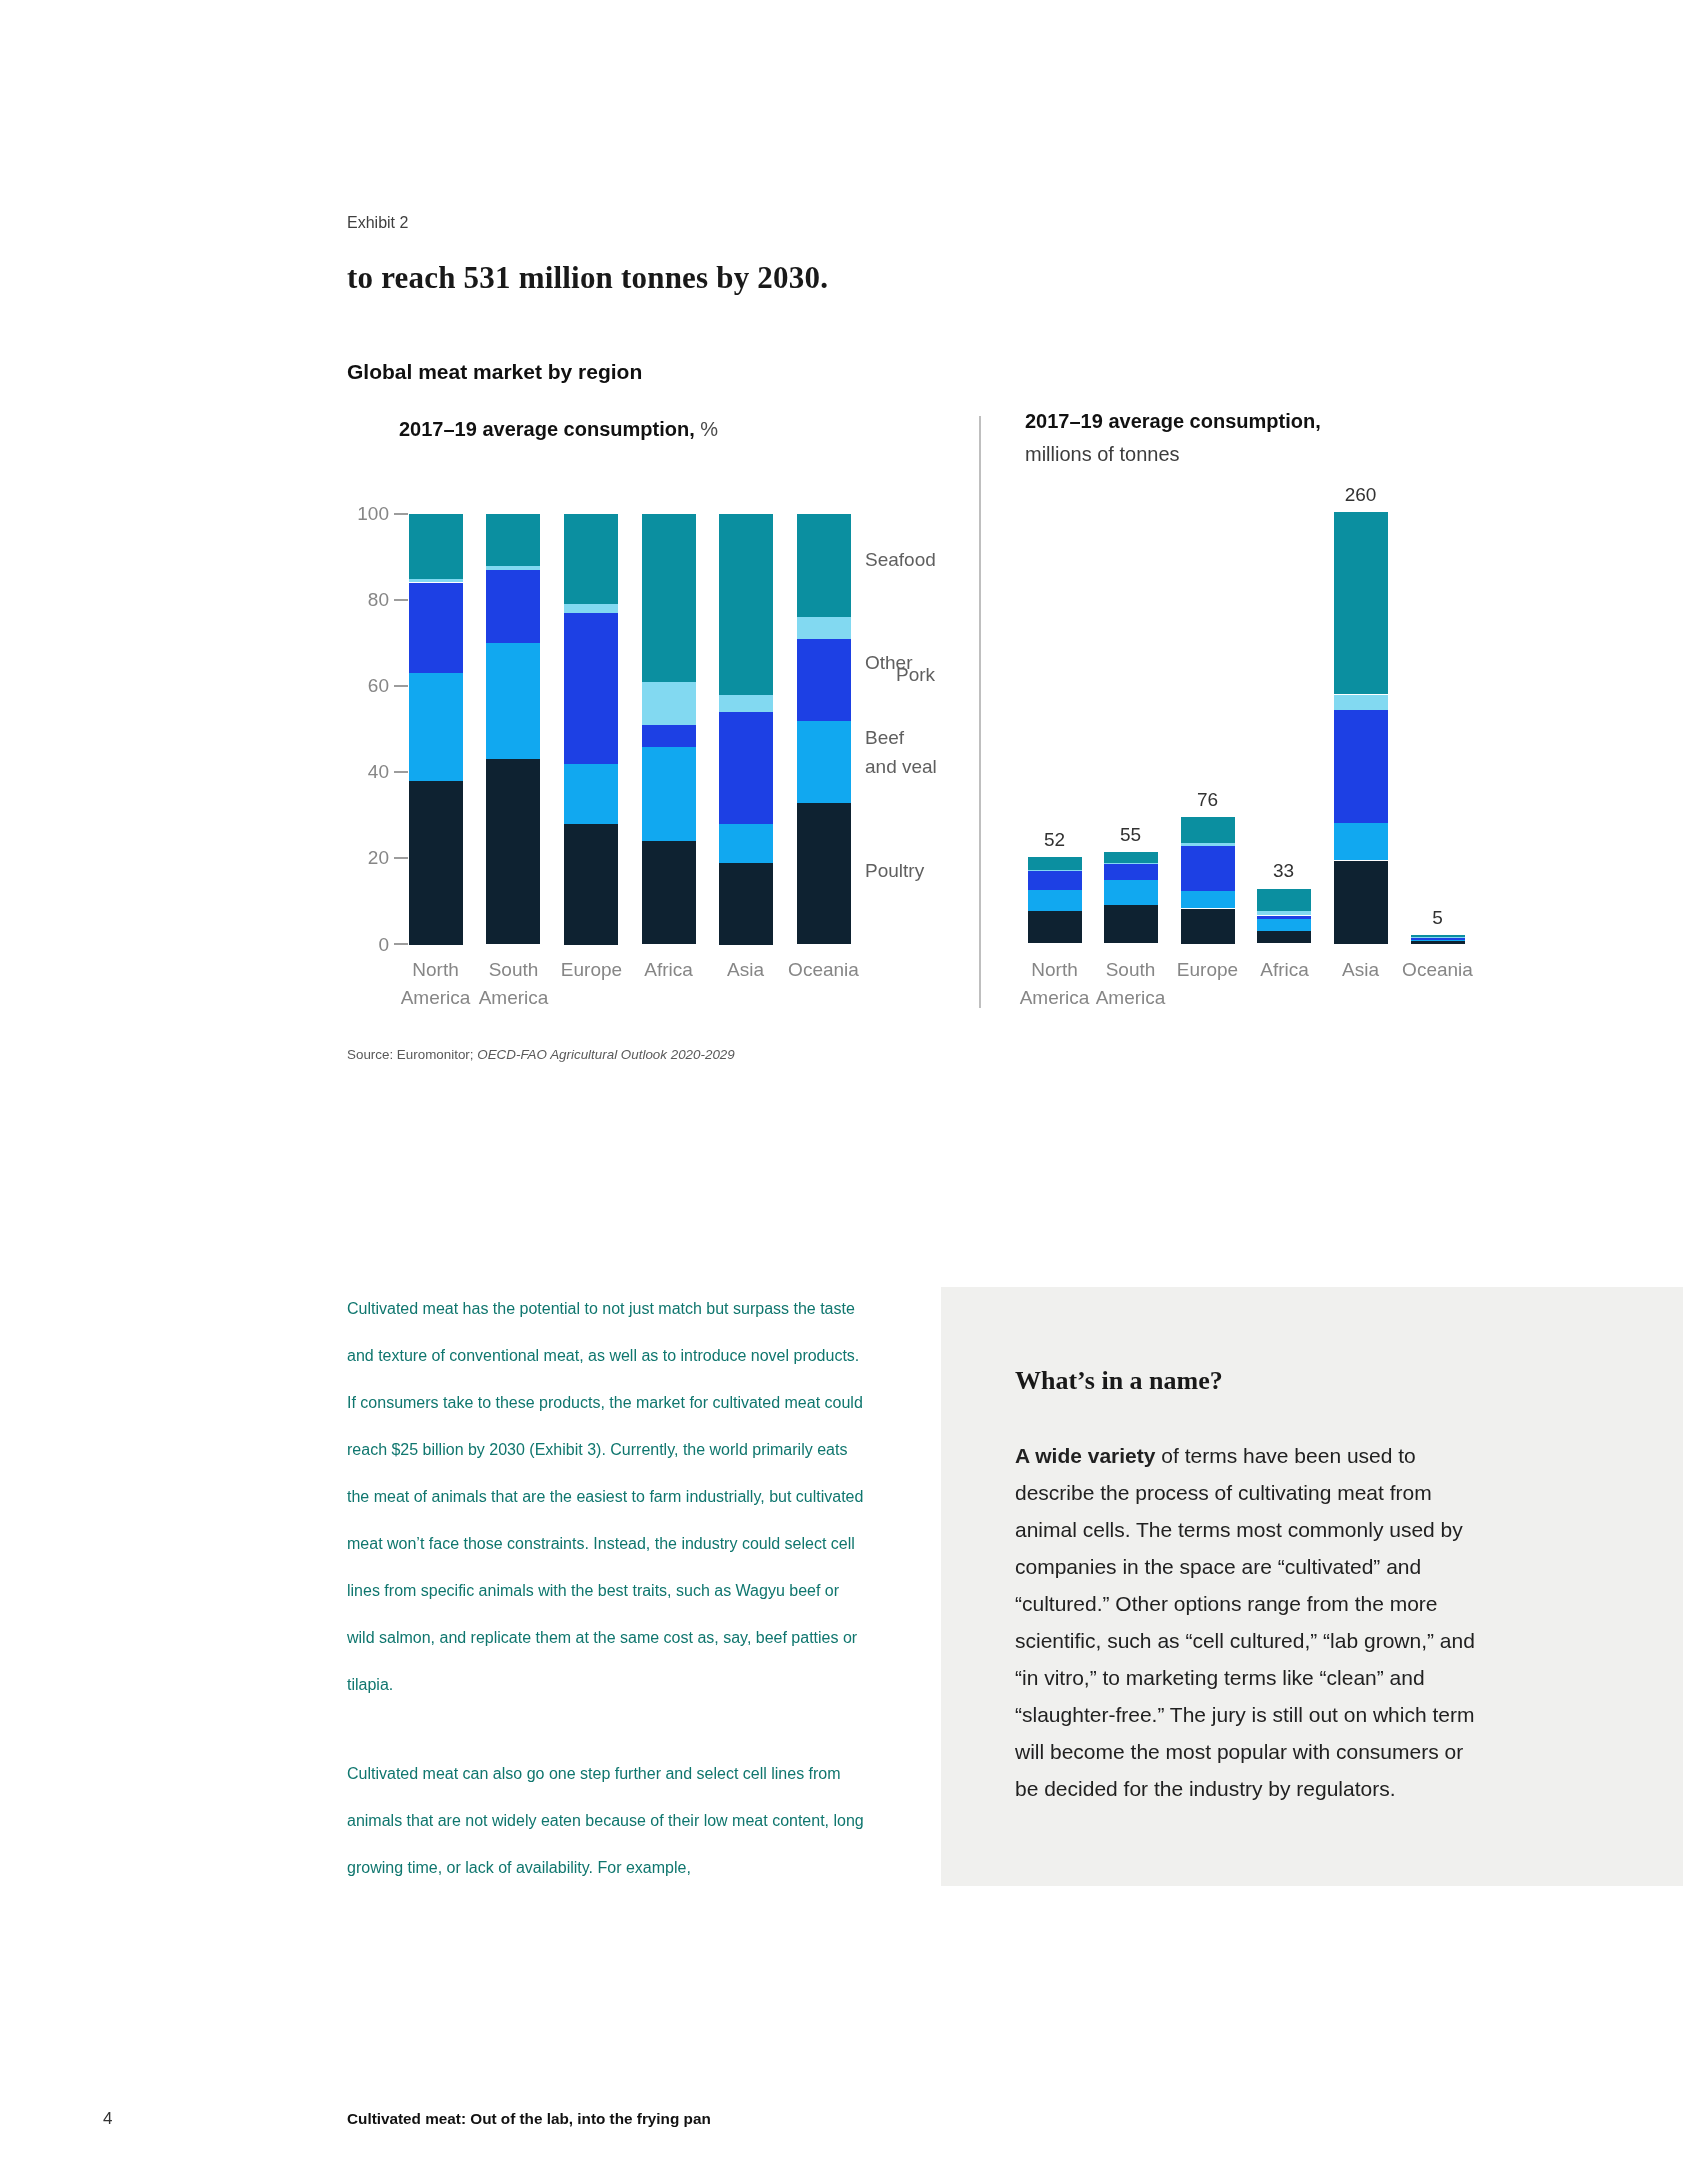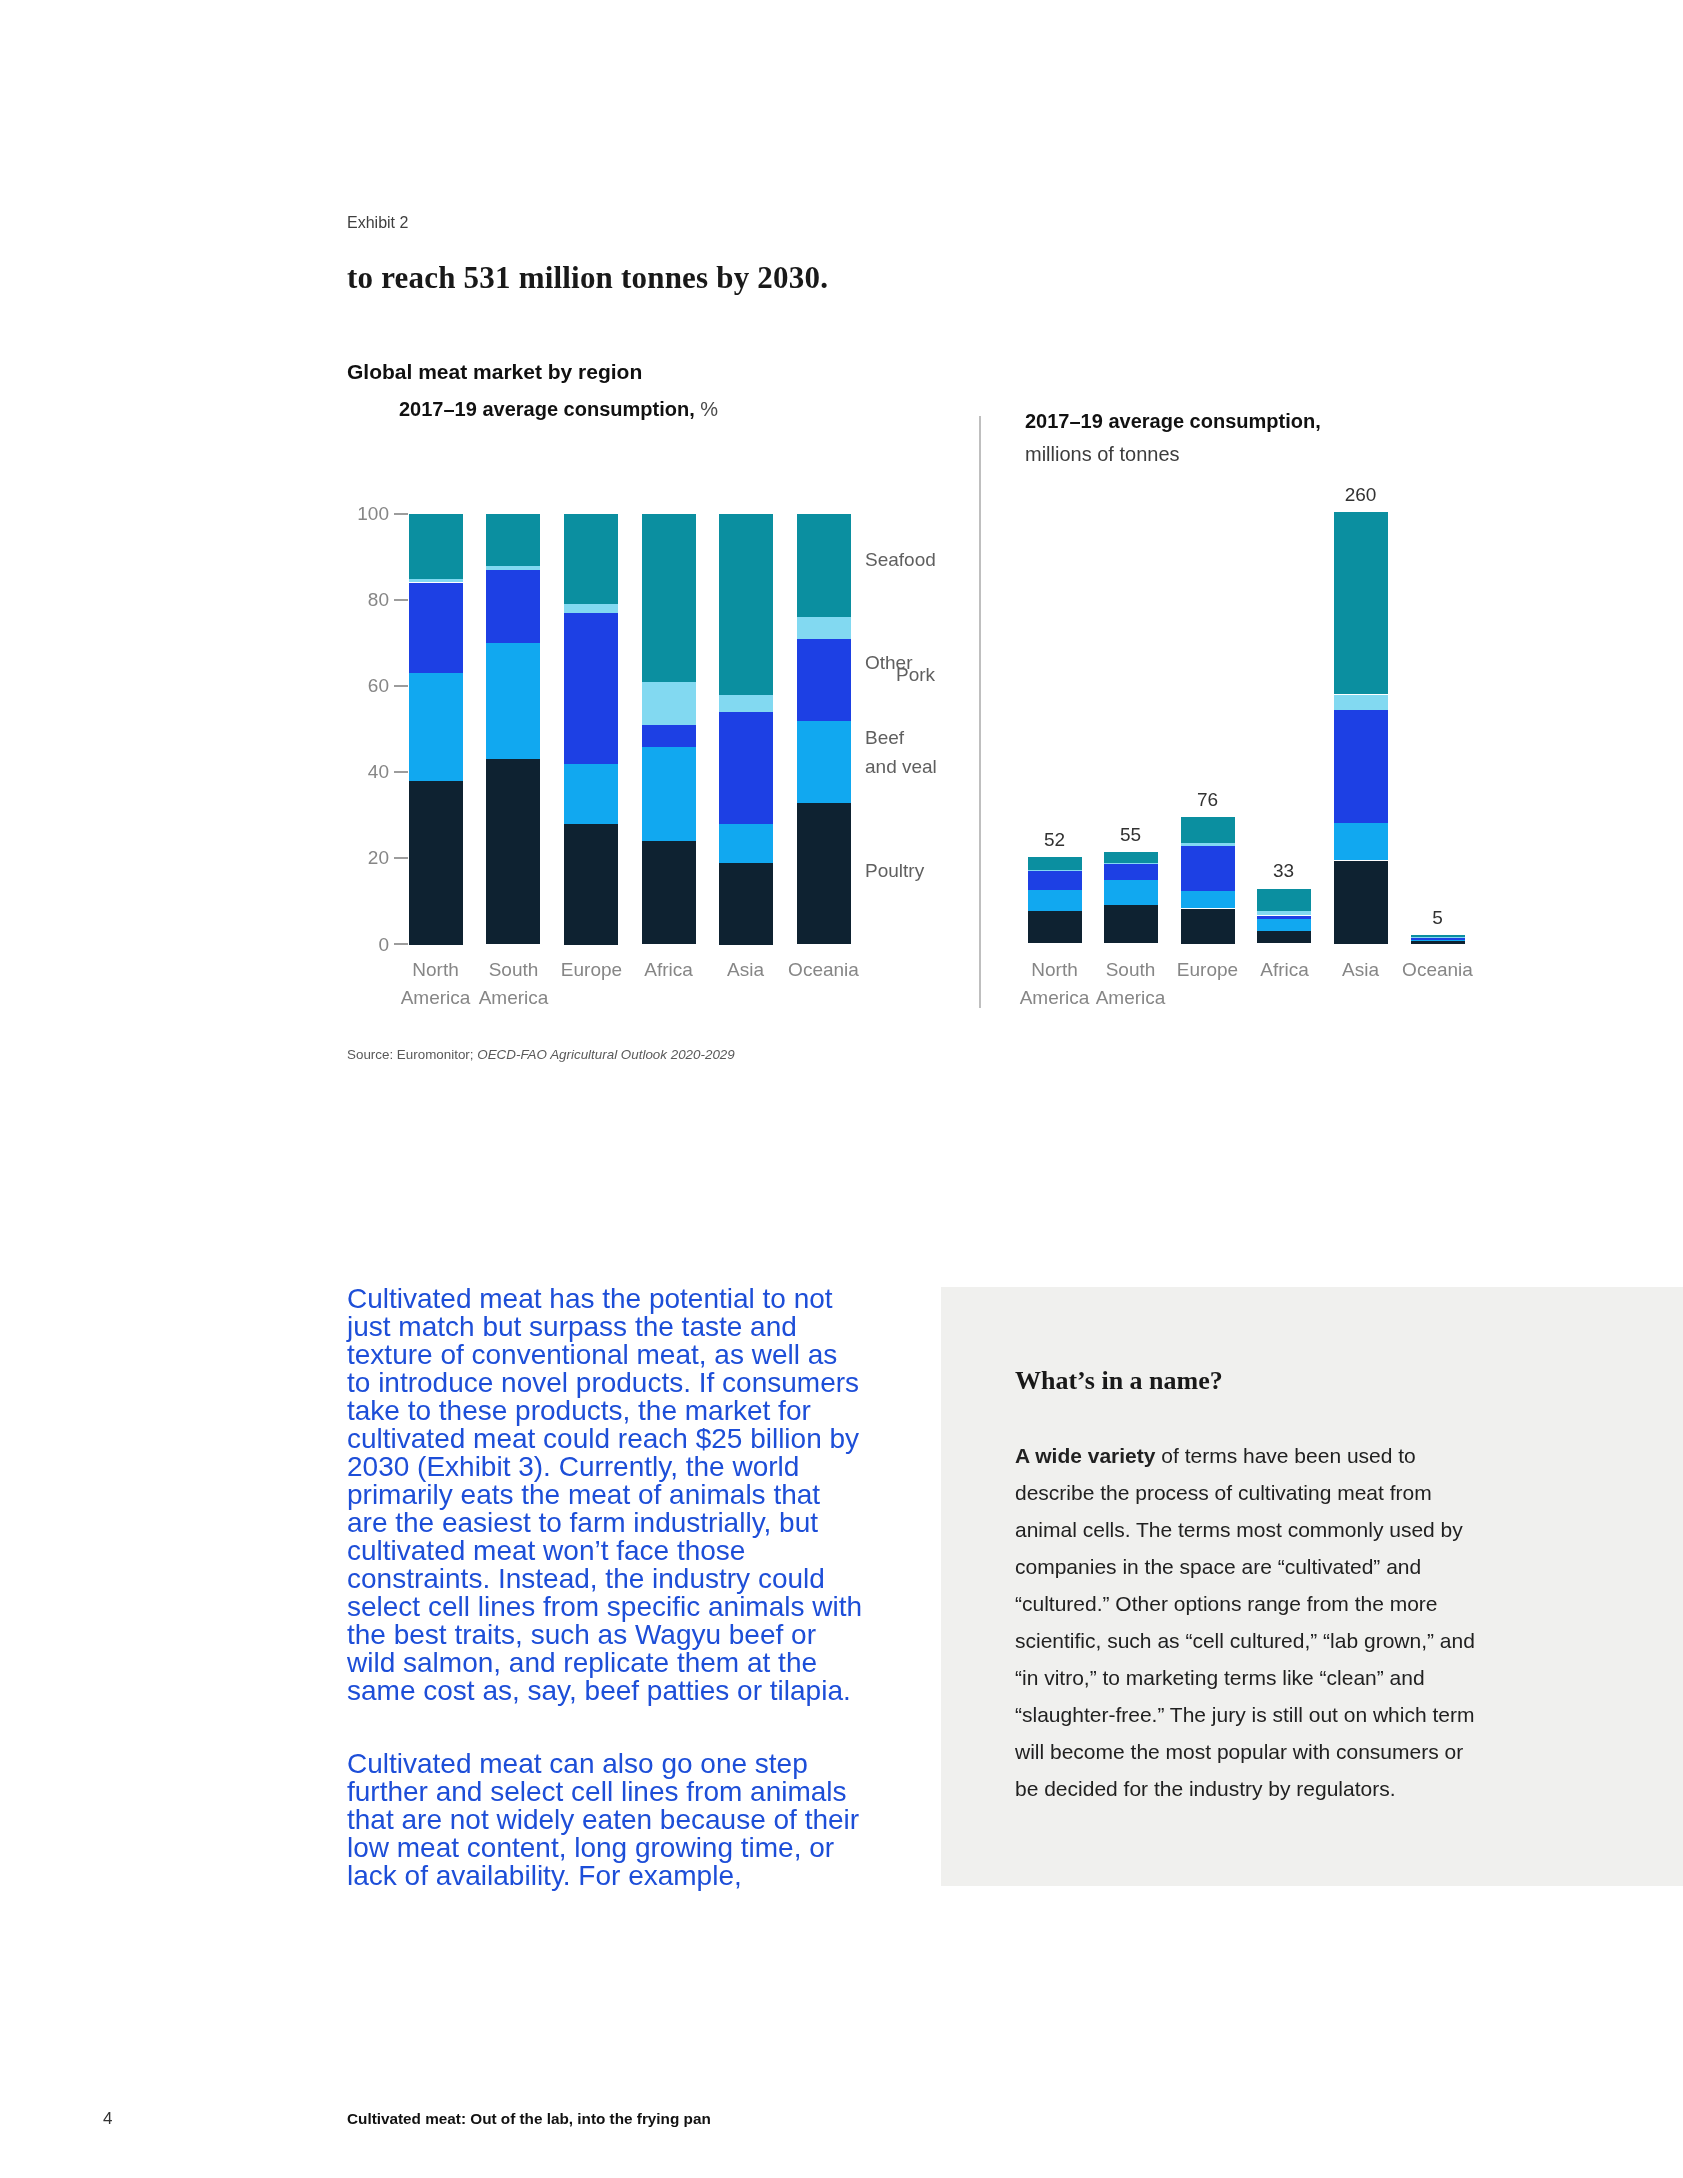--- a/index.html
+++ b/index.html
@@ -16,42 +16,42 @@
   .chart-subtitle{font-size:20px;color:#3c3c3c;}
   .tick-label{width:59px;text-align:right;font-size:19px;color:#868686;}
   .tick-dash{width:14px;height:2px;background:#9c9c9c;}
   .cat-label{width:91px;text-align:center;font-size:19px;line-height:28px;color:#868686;}
   .bar-seg{position:absolute;}
   .legend-item{font-size:19px;line-height:29px;color:#5f5f5f;white-space:pre-line;}
   .val-label{width:83px;text-align:center;font-size:19px;color:#323232;}
   .divider{width:2px;background:#bfbfbf;}
   .source-line{left:347px;top:1047px;font-size:13.4px;color:#595959;}
   .source-line .it{font-style:italic;}
-  .body-col{left:347px;width:517px;font-size:28px;line-height:28px;color:#1d4ed8;}
+  .body-col{left:347px;width:517px;font-size:16px;line-height:47px;color:#0f766e;}
   .sidebar-box{left:941px;top:1287px;width:743px;height:599px;background:#f0f0ee;}
   .sidebar-heading{left:74px;top:79px;font-family:"Liberation Serif",serif;font-weight:700;
                    font-size:26px;color:#191919;}
   .sidebar-body{left:74px;top:150px;width:477px;font-size:21px;line-height:37px;color:#212121;}
   .footer-page{left:103px;top:2109px;font-size:17px;color:#333;}
   .footer-title{left:347px;top:2110px;font-size:15.3px;font-weight:700;color:#111;}
 </style>
 </head>
 <body>
 
 <div id="page">
 
   <div class="abs exhibit-label">Exhibit 2</div>
 
   <div class="abs main-title">
     <div>to reach 531 million tonnes by 2030.</div>
   </div>
 
   <div class="abs section-title">Global meat market by region</div>
 
-  <div class="abs chart-title" style="left:399px;top:398px;">
+  <div class="abs chart-title" style="left:399px;top:418px;">
     <b>2017–19 average consumption,</b>
     <span class="suffix">%</span>
   </div>
 
   <div class="abs chart-title" style="left:1025px;top:410px;font-weight:700;">2017–19 average consumption,</div>
   <div class="abs chart-subtitle" style="left:1025px;top:443px;">millions of tonnes</div>
 
   <div class="abs divider" style="left:979px;top:416px;height:592px;"></div>
 
   <div id="chart-layer">

